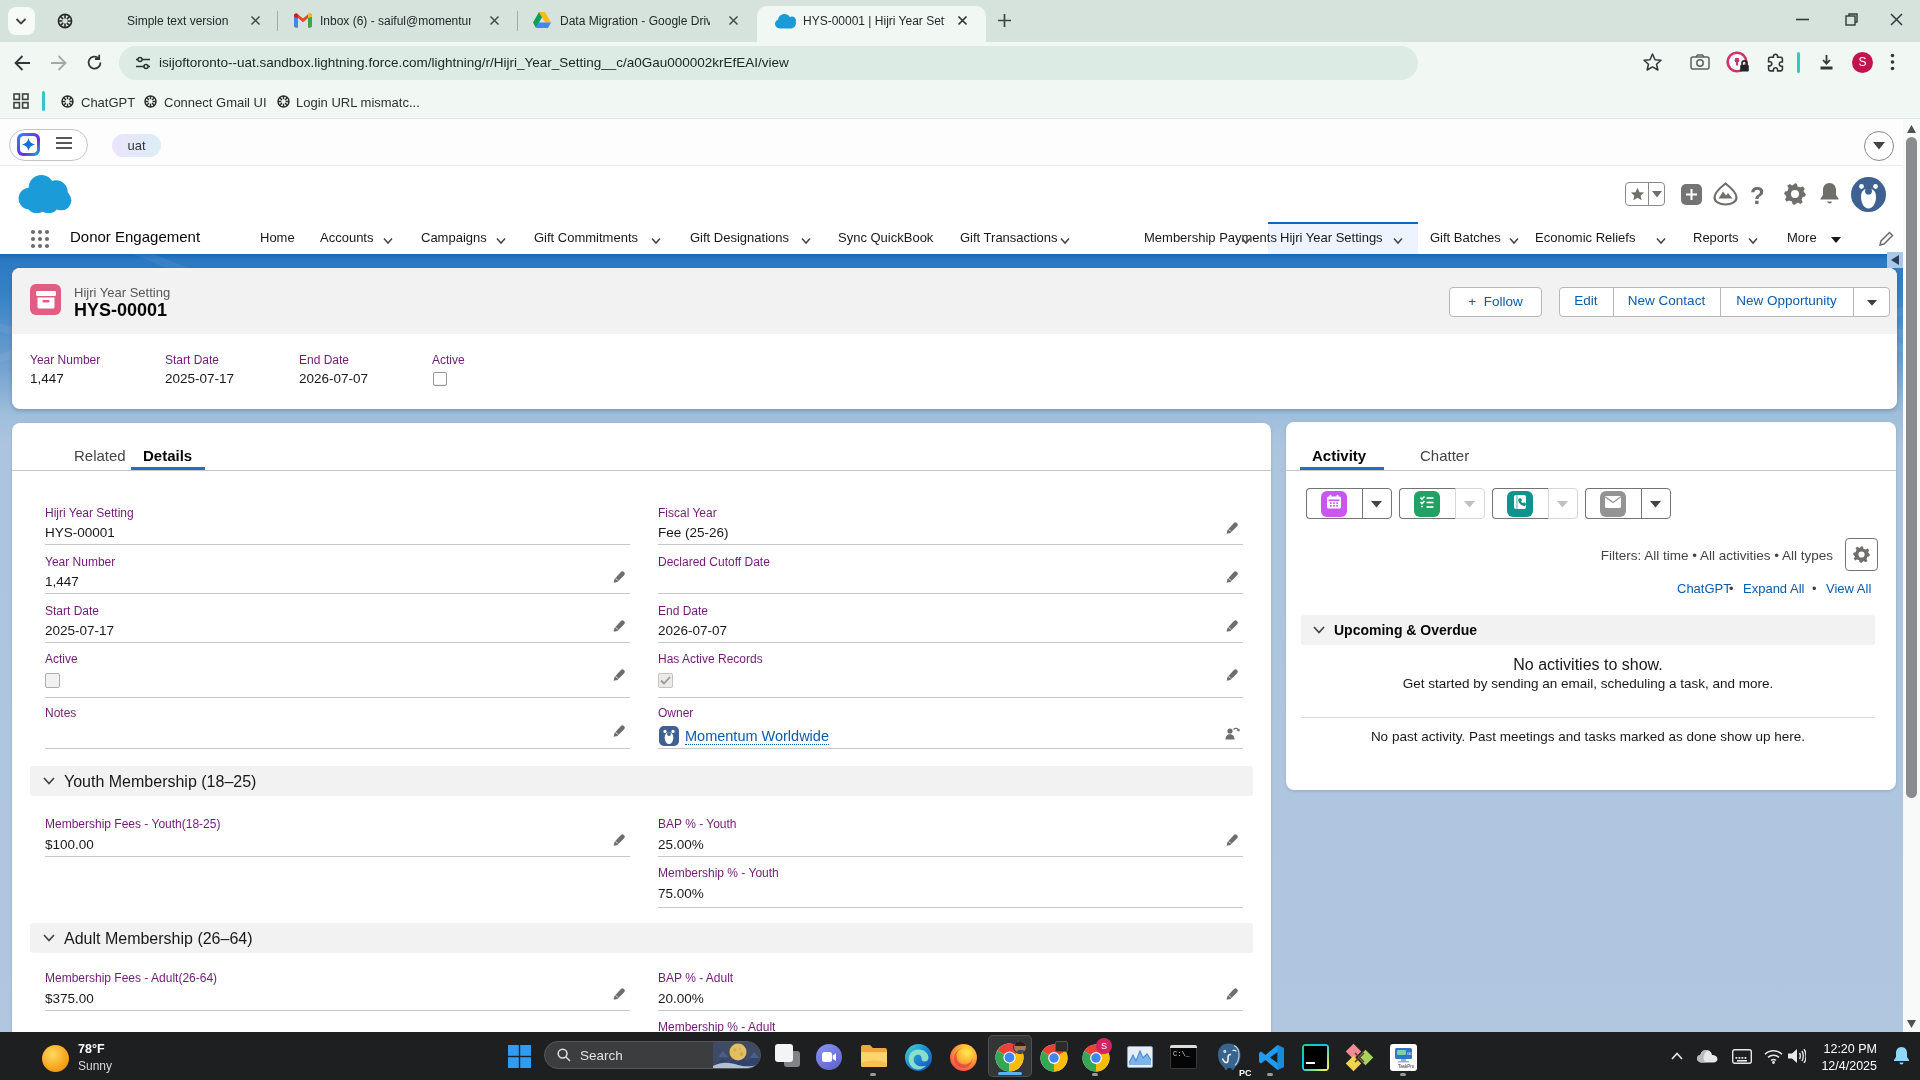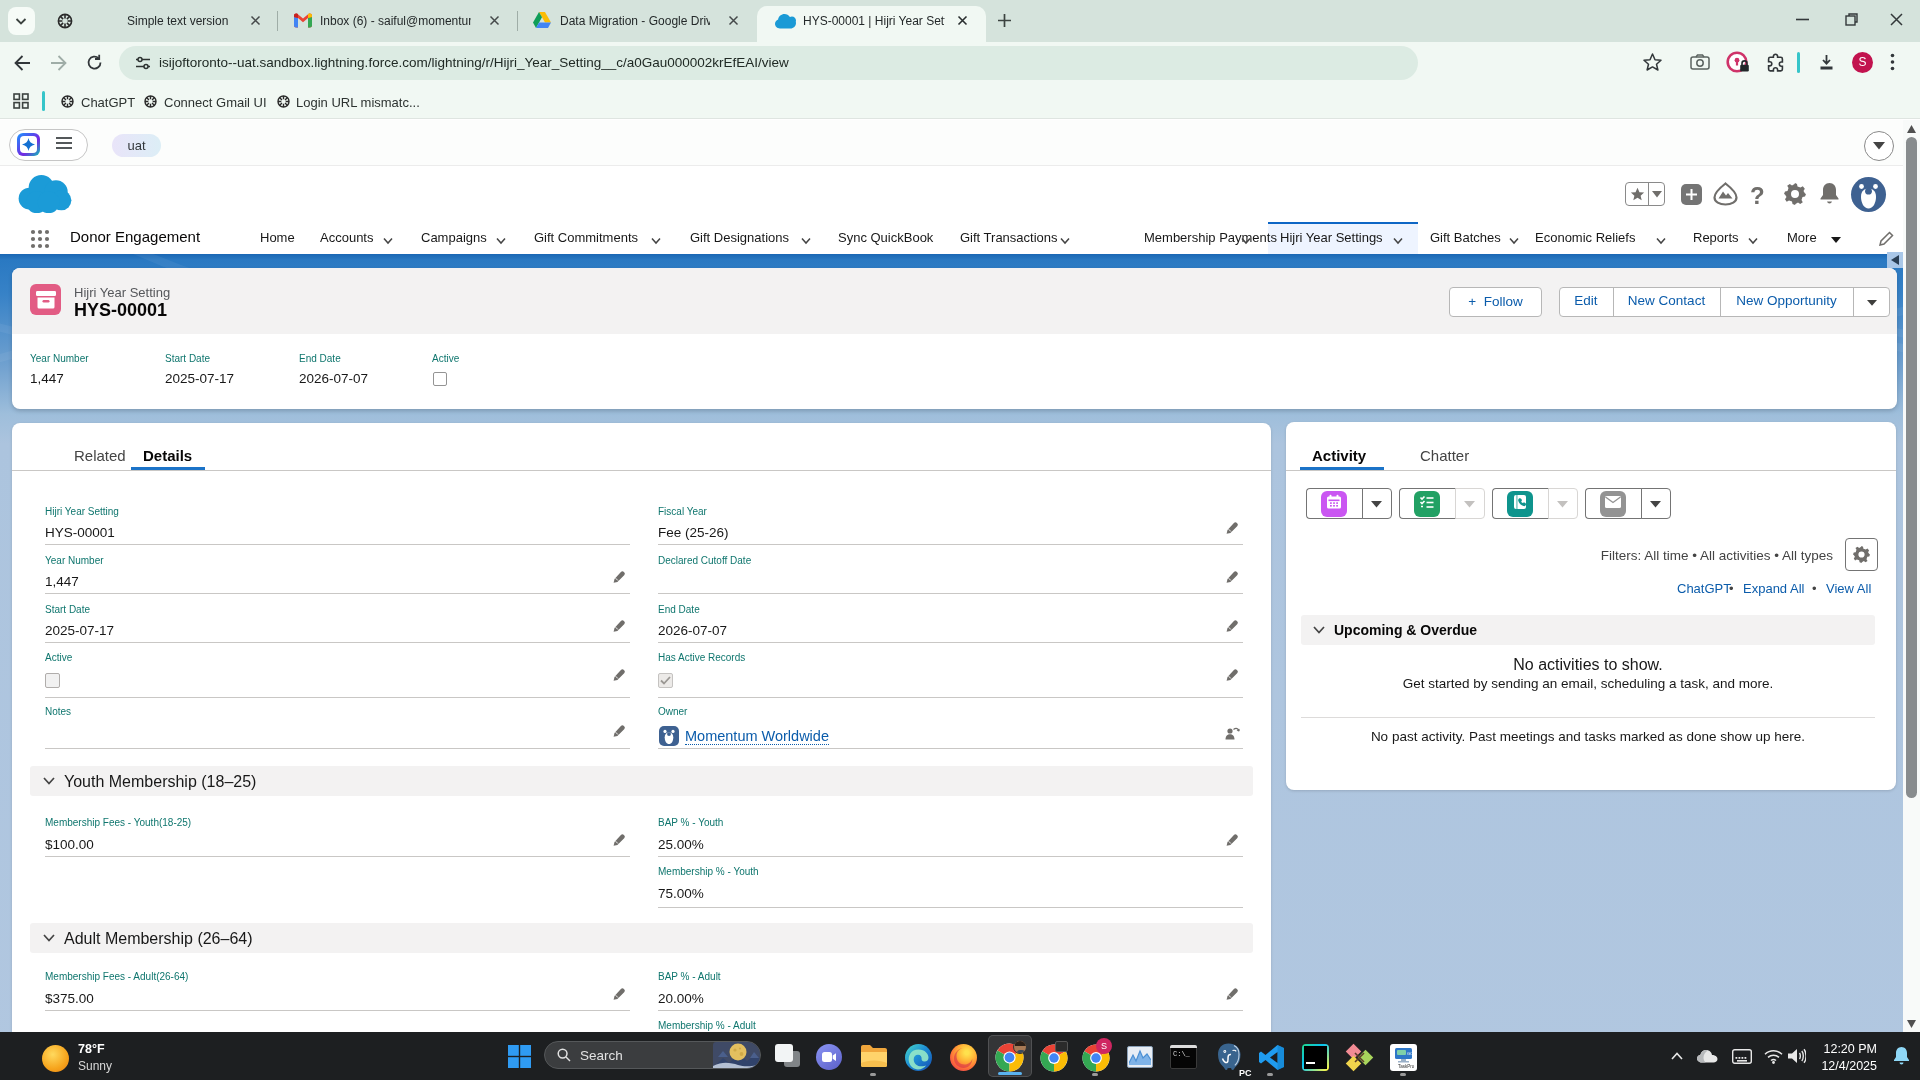--- a/index.html
+++ b/index.html
@@ -38,21 +38,21 @@
 
 #blueband { left:0; top:254px; width:1920px; height:826px; background:linear-gradient(180deg,#1a67b4 0px,#2a79c2 6px,#3782c7 40px,#6fa0cf 110px,#9ebedb 160px,#acc4de 190px,#b1c7e0 826px); }
 #reccard { left:12px; top:268px; width:1885px; height:141px; background:#fff; border-radius:8px; box-shadow:0 2px 4px rgba(0,0,0,.18); }
 #recgray { left:0; top:0; width:100%; height:66px; background:#f3f2f2; border-radius:8px 8px 0 0; }
 #recicon { left:18px; top:16px; width:31px; height:31px; background:#e25c84; border-radius:6px; }
 .btn { border:1px solid #b7b7b7; border-radius:4px; background:#fff; color:#0b5cab; font-size:13.5px; text-align:center; }
 
 
 #leftcard { left:12px; top:423px; width:1259px; height:609px; background:#fff; border-radius:8px 8px 0 0; box-shadow:0 1px 3px rgba(0,0,0,.15); }
 #rightcard { left:1286px; top:422px; width:610px; height:368px; background:#fff; border-radius:8px; box-shadow:0 1px 3px rgba(0,0,0,.15); }
-.flabel { font-size:10px; color:#0f766e; white-space:nowrap; }
+.flabel { font-size:12px; color:#701a75; white-space:nowrap; }
 .fvalue { font-size:13.5px; color:#181818; white-space:nowrap; }
 .fline { height:1px; background:#c9c7c5; }
 .secbar { background:#f3f2f2; height:30px; border-radius:3px; }
 .sectitle { font-size:16px; color:#181818; }
 .slink { color:#0b5cab; font-size:13px; }
 .pencil { width:15px; height:15px; }
 .agroup { top:488px; width:57px; height:31px; border:1px solid; border-radius:4px 0 0 4px; border-right:none; background:#fff; }
 .agroupa { top:488px; width:30px; height:31px; border:1px solid; border-radius:0 4px 4px 0; background:#fff; }
 .aicon { top:491px; width:26px; height:26px; border-radius:6px; }
 

